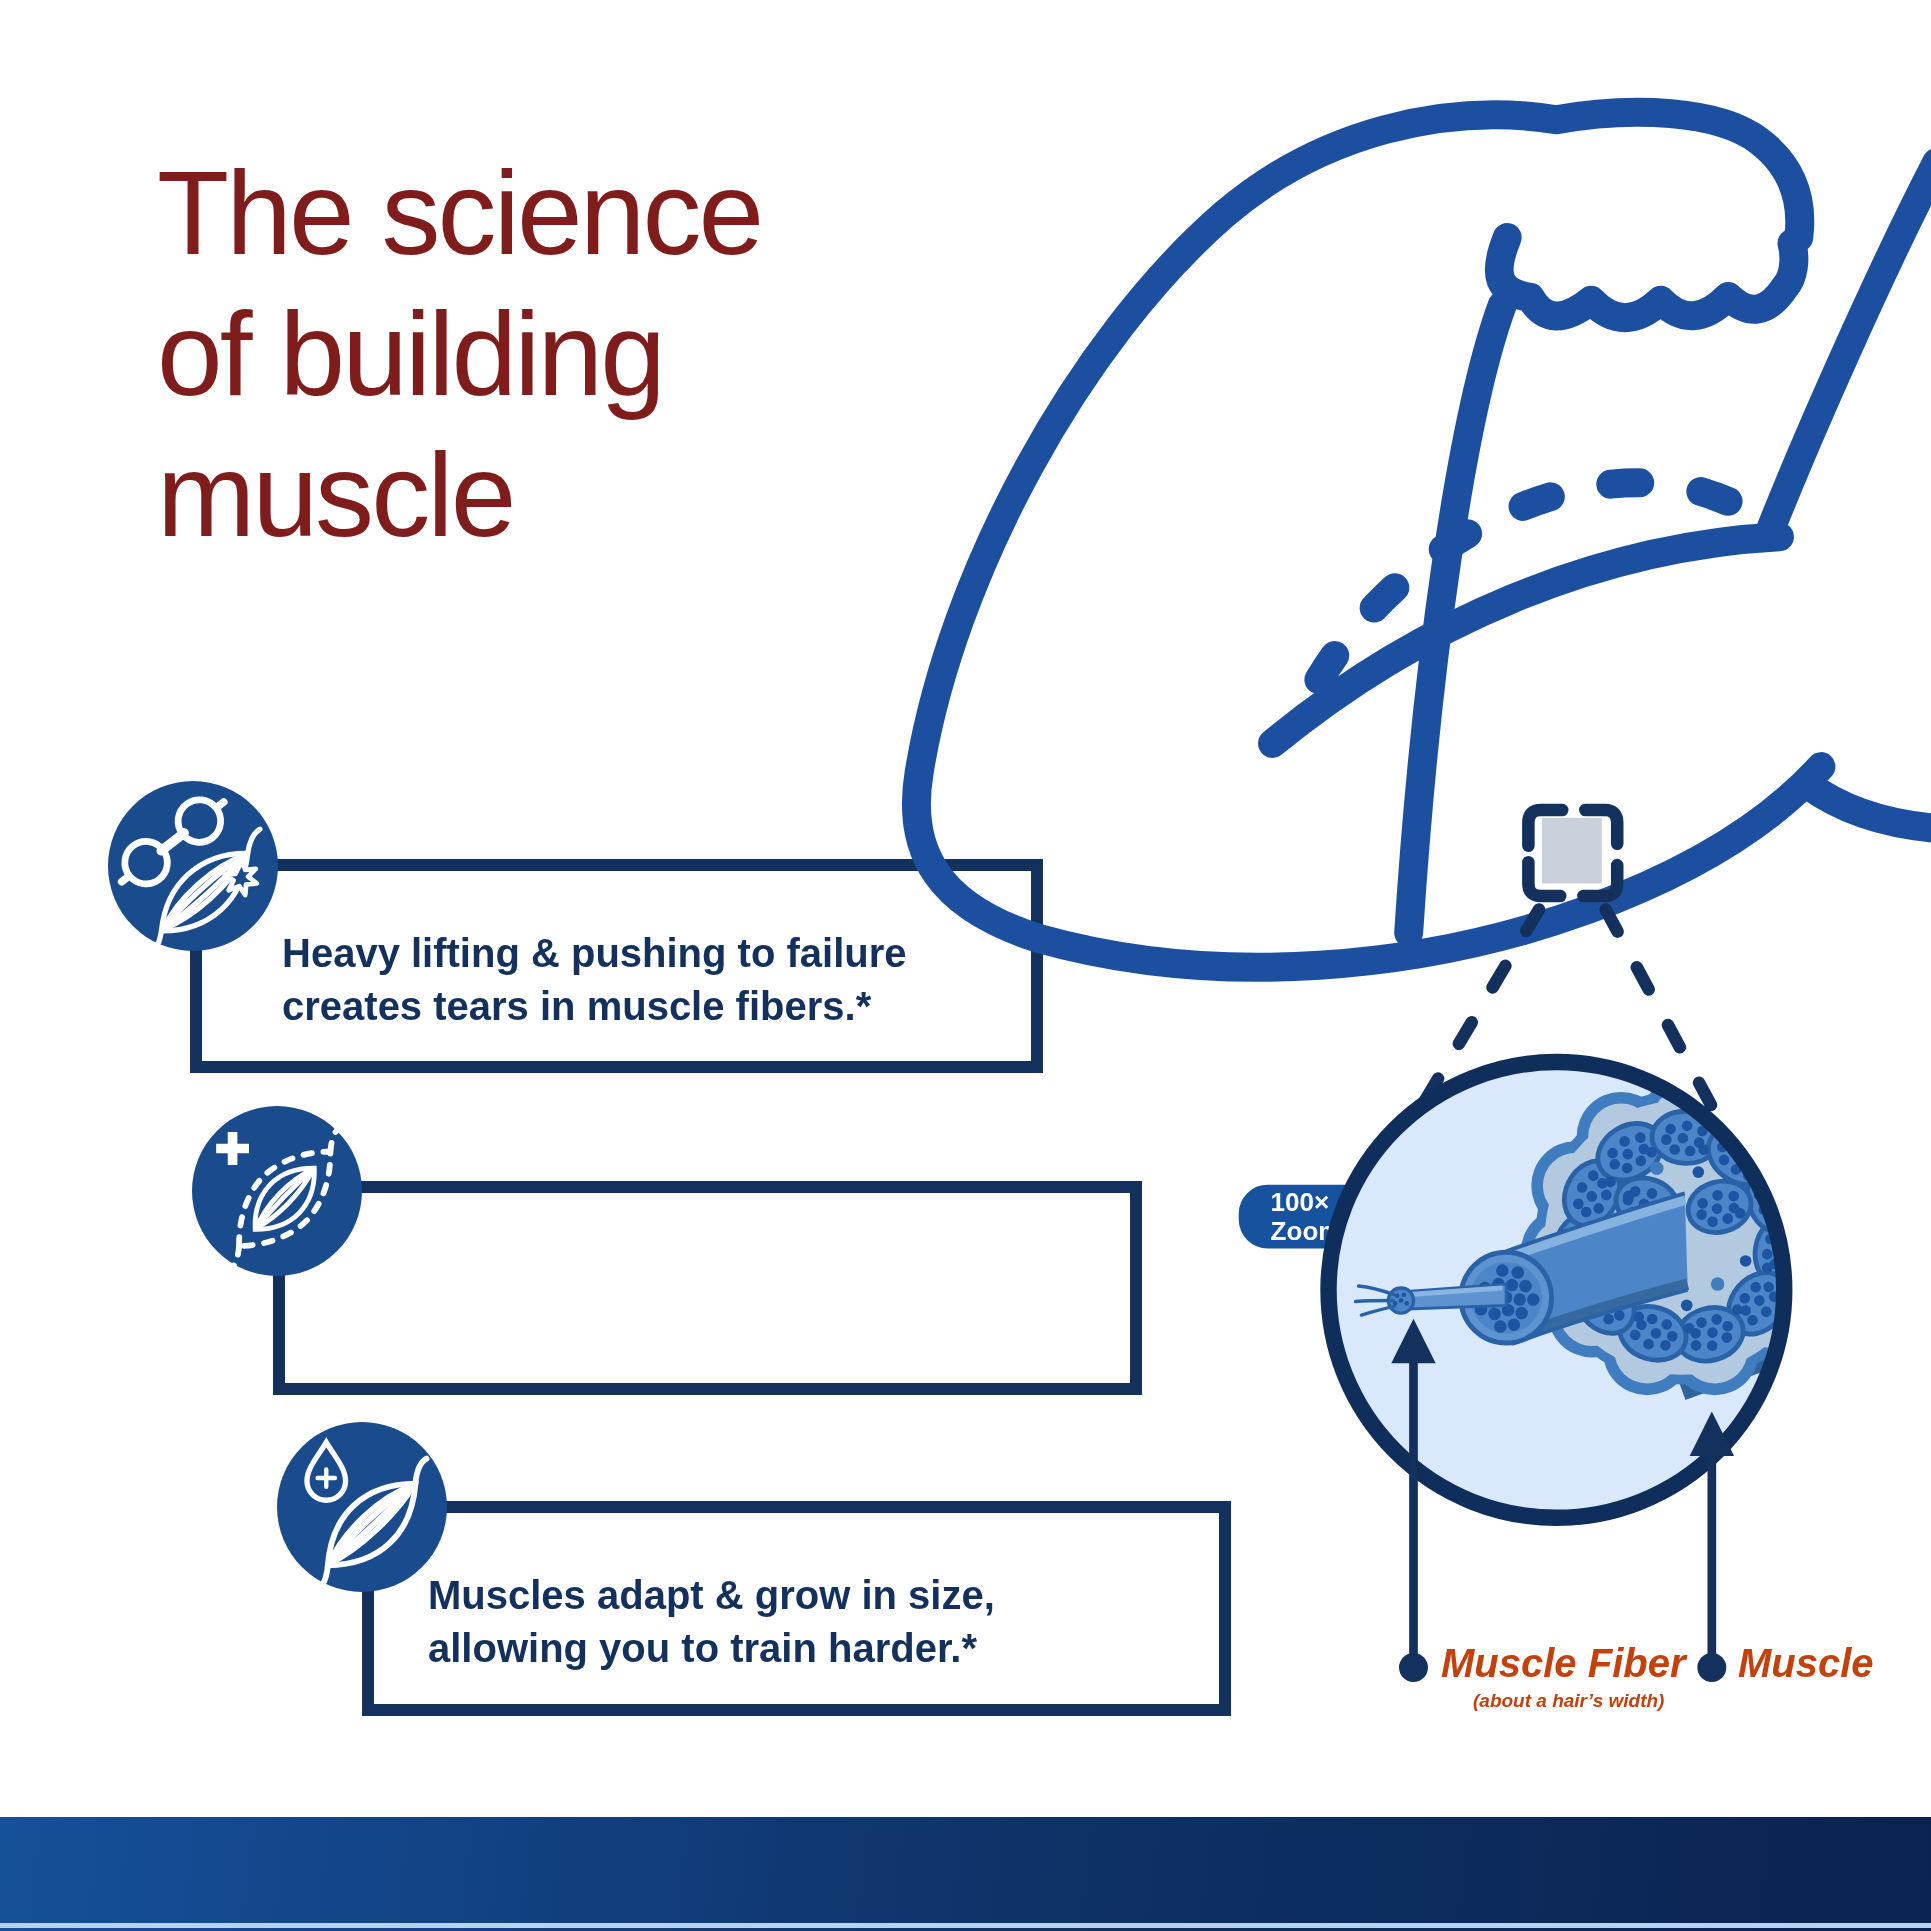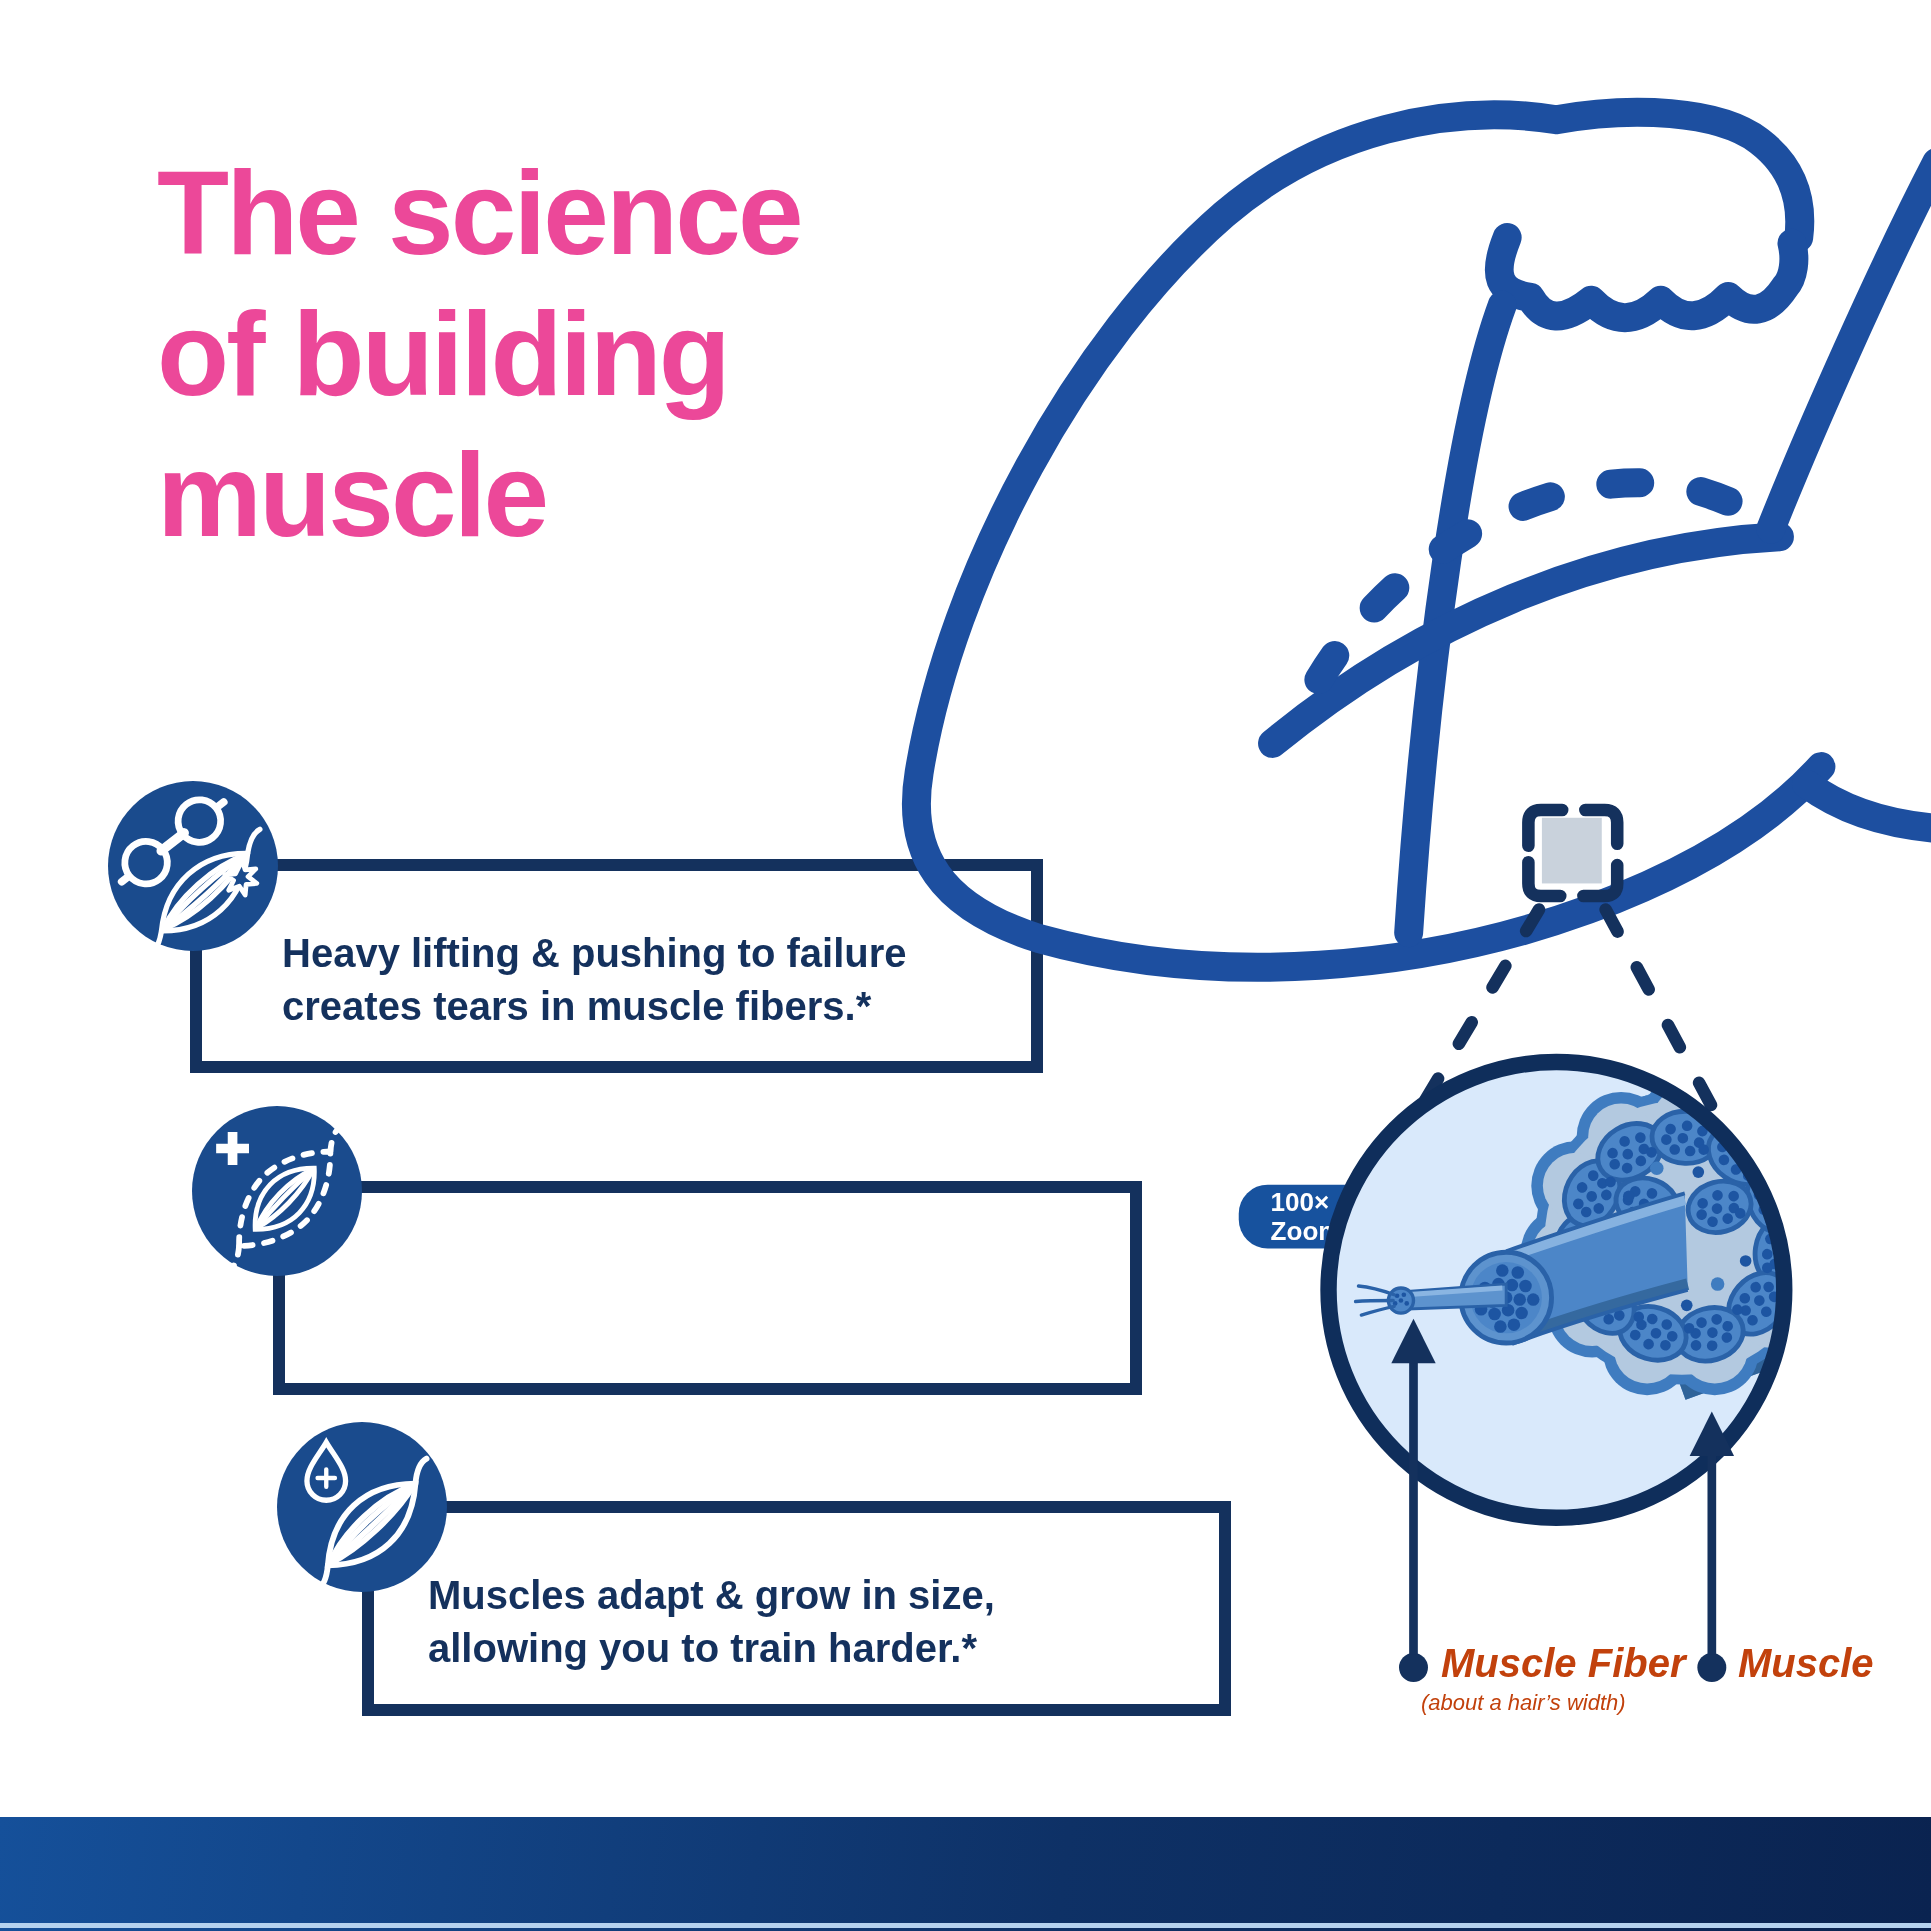--- a/index.html
+++ b/index.html
@@ -2,22 +2,22 @@
 <html><head>
 <meta charset="utf-8">
 <style>
   html,body{margin:0;padding:0;background:#ffffff;}
   .canvas{
     position:relative;width:1931px;height:1931px;background:#ffffff;overflow:hidden;
     font-family:"Liberation Sans","DejaVu Sans",sans-serif;color:#14315d;
   }
   .page-title{
     position:absolute;left:157px;top:143px;width:869px;
-    font-size:118px;font-weight:bold;line-height:141px;letter-spacing:-2.9px;
-    color:#ec4899;white-space:pre-line;margin:0;
+    font-size:118px;font-weight:normal;line-height:141px;letter-spacing:-2.9px;
+    color:#7f1d1d;white-space:pre-line;margin:0;
   }
   .callout-box{
     position:absolute;background:#ffffff;border:12.6px solid #14315d;box-sizing:border-box;
   }
   .box-1{left:190px;top:859px;width:853px;height:214px;}
   .box-2{left:273px;top:1181px;width:869px;height:214px;}
   .box-3{left:362px;top:1501px;width:869px;height:215px;}
   .callout-text{
     position:absolute;font-size:40px;font-weight:bold;line-height:53px;
     color:#14315d;white-space:pre-line;
@@ -25,21 +25,21 @@
   .text-1{left:282px;top:927px;}
   .text-2{left:355px;top:1248px;}
   .text-3{left:428px;top:1569px;}
   .icon-circle{position:absolute;width:170px;height:170px;}
   .icon-1{left:108px;top:781px;}
   .icon-2{left:192px;top:1106px;}
   .icon-3{left:277px;top:1422px;}
   .art{position:absolute;left:0;top:0;width:1931px;height:1931px;}
   .inset-label{position:absolute;color:#c2410c;font-style:italic;}
   .lbl-fiber{left:1441px;top:1641px;font-size:40px;font-weight:bold;}
-  .lbl-fiber-sub{left:1421px;top:1690px;font-size:22px;font-weight:normal;}
+  .lbl-fiber-sub{left:1473px;top:1690px;font-size:19px;font-weight:bold;}
   .lbl-muscle{left:1738px;top:1641px;font-size:40px;font-weight:bold;}
   .footer-bar{
     position:absolute;left:0;top:1817px;width:1931px;height:114px;
     background:linear-gradient(97deg,#15509a 0%,#0e3166 55%,#0a2350 100%);
   }
   .footer-accent{
     position:absolute;left:0;bottom:2.9px;width:100%;height:4.8px;background:#b5d2ef;
   }
   .badge-text{font-family:"Liberation Sans","DejaVu Sans",sans-serif;font-weight:bold;fill:#ffffff;font-size:27px;}
 </style>

